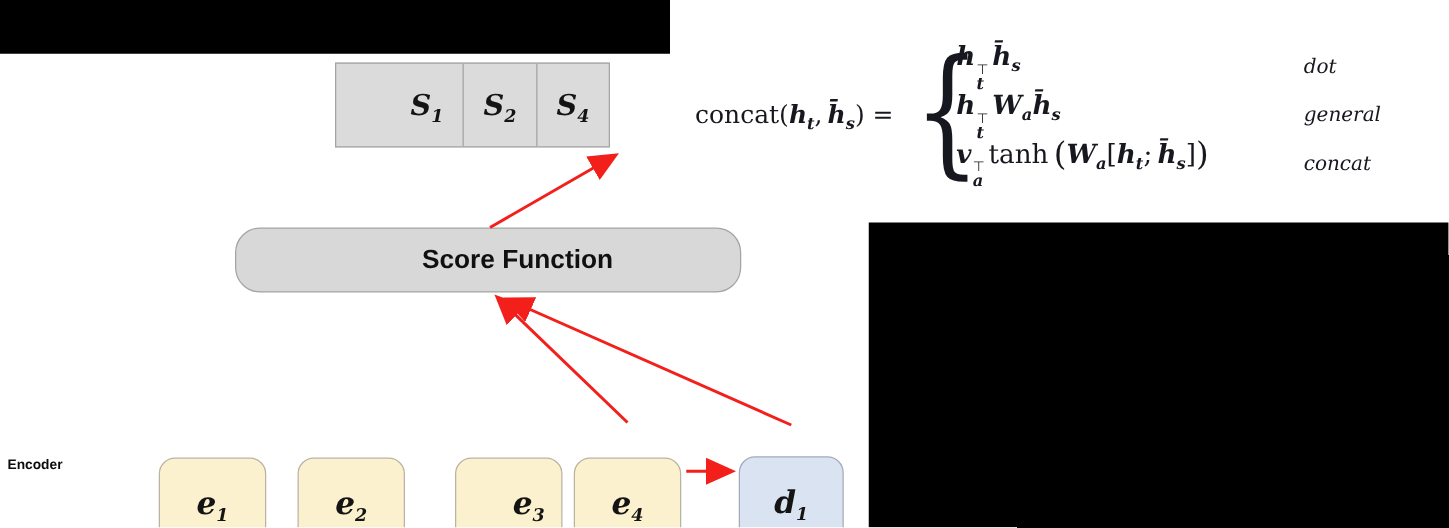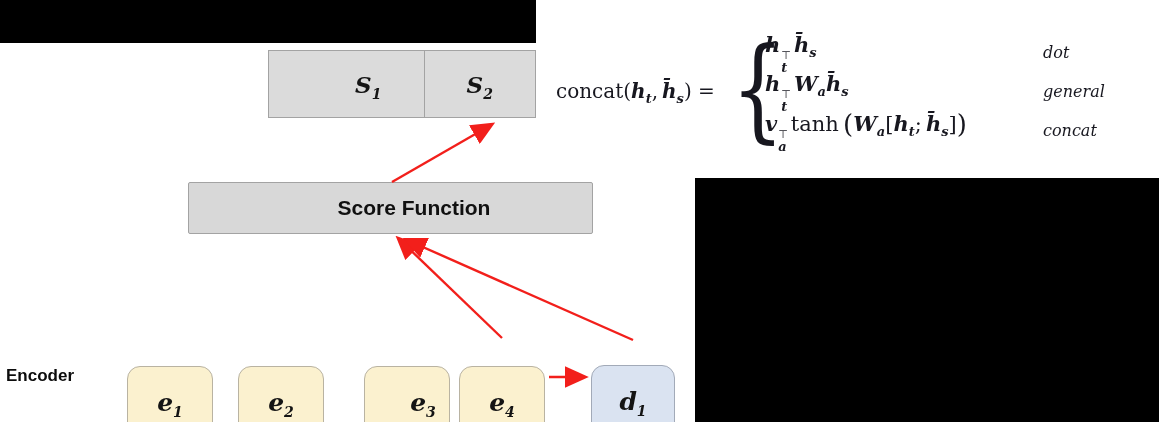--- a/index.html
+++ b/index.html
@@ -6,21 +6,21 @@
   .canvas {
     position:relative; width:1159px; height:422px; background:#ffffff;
     font-family:"DejaVu Serif", serif; overflow:hidden;
   }
   .redact { position:absolute; background:var(--redact,#000); }
   .redact.top   { left:0;   top:0;   width:536px; height:43px;  }
   .redact.right { left:695px; top:178px; width:464px; height:244px; }
 
   
   .s-row {
-    position:absolute; left:268px; top:50px; width:268px; height:68px;
+    position:absolute; left:268px; top:50px; width:220px; height:68px;
     display:flex; border:1.5px solid var(--s-border); background:var(--s-fill);
     box-sizing:border-box;
     padding-left:44px;
   }
   .s-cell {
     flex:1 1 0; display:flex; align-items:center; justify-content:center;
     border-right:1.5px solid var(--s-border); box-sizing:border-box;
   }
   .s-cell:last-child { border-right:none; }
   .box-label { font-weight:bold; font-style:italic; font-size:23px; color:#141414; }
@@ -50,29 +50,29 @@
   .supsub .sup { font-family:"DejaVu Sans", sans-serif; font-size:11px; }
   .supsub .sub { font-style:italic; font-weight:bold; }
   .roman { font-style:normal; font-weight:normal; }
   .bigp { font-size:26px; font-weight:normal; font-style:normal; vertical-align:-2px; }
   .case-label { font-style:italic; font-size:16px; }
 
   
   .score-fn {
     position:absolute; left:188px; top:182px; width:405px; height:52px;
     background:var(--score-fill); border:1.5px solid var(--score-border);
-    border-radius:2px; box-sizing:border-box;
+    border-radius:20px; box-sizing:border-box;
     display:flex; align-items:center; justify-content:center;
     font-family:"Liberation Sans", sans-serif; font-weight:bold; font-size:21px; color:#101010;padding-left:47px;
   }
 
   
   .encoder-label {
     position:absolute; left:6px; top:366px;
-    font-family:"Liberation Sans", sans-serif; font-weight:bold; font-size:17px; color:#0c0c0c;
+    font-family:"Liberation Sans", sans-serif; font-weight:bold; font-size:11px; color:#0c0c0c;
   }
   .unit {
     position:absolute; top:341px; width:86px; height:73px;
     border-radius:13px; box-sizing:border-box;
     display:flex; align-items:center; justify-content:center;margin-top:25px;
   }
   .unit.enc { background:var(--enc-fill); border:1.5px solid var(--enc-border); }
   .unit.dec { background:var(--dec-fill); border:1.5px solid var(--dec-border); top:340px; left:591px; width:84px; }
   .unit .box-label { font-size:25px; }
   .u0 { left:127px; } .u1 { left:238px;text-align:center; } .u2 { left:364px;padding-left:32px; } .u3 { left:459px; }
@@ -86,20 +86,23 @@
 
   <div class="redact top"></div>
   <div class="redact right"></div>
 
   <div class="s-row">
     <div class="s-cell">
       <span class="box-label"><span>S</span><sub>1</sub></span>
     </div>
     <div class="s-cell">
       <span class="box-label"><span>S</span><sub>2</sub></span>
+    </div>
+    <div class="s-cell">
+      <span class="box-label"><span>S</span><sub>4</sub></span>
     </div>
   </div>
 
   <div class="formula">
     <div class="f-lhs">
       <span class="roman">concat</span><span class="roman">(</span><span class="bi">h</span><sub>t</sub><span class="roman">,</span> <span class="bi">h̄</span><sub>s</sub><span class="roman">)</span><span class="roman"> =</span>
     </div>
     <div class="f-brace">{</div>
     <div class="f-cases">
 

